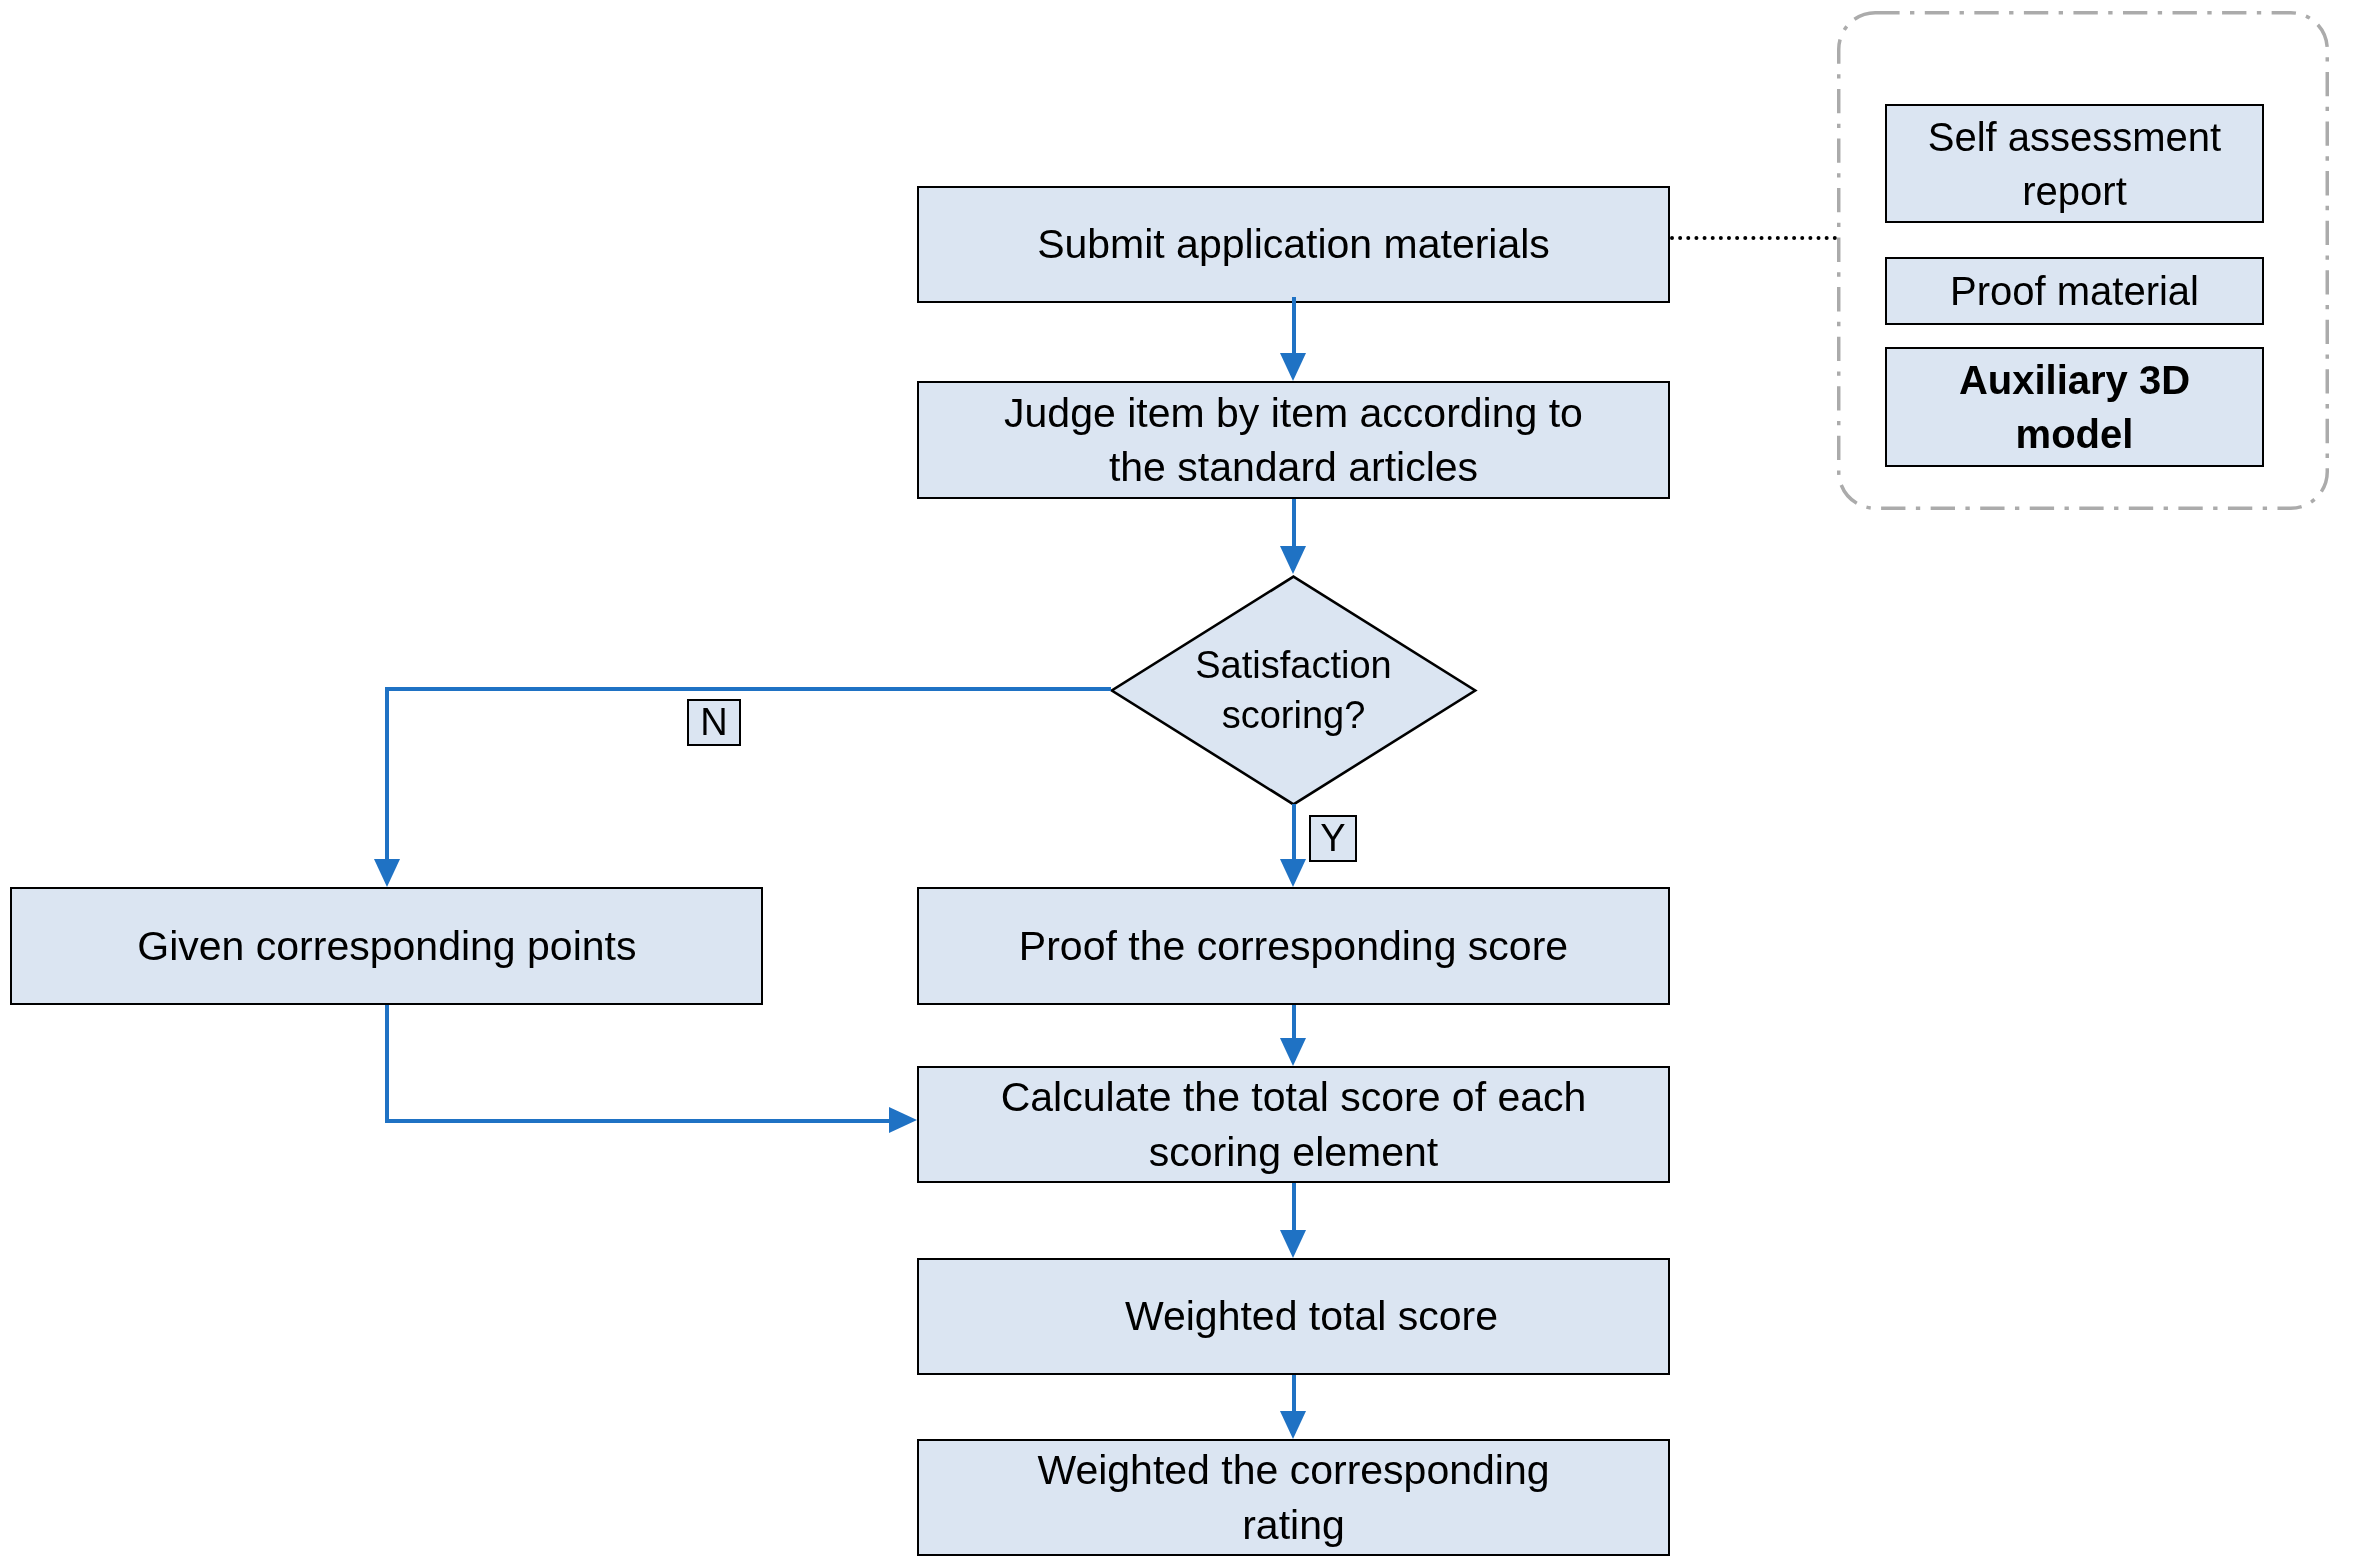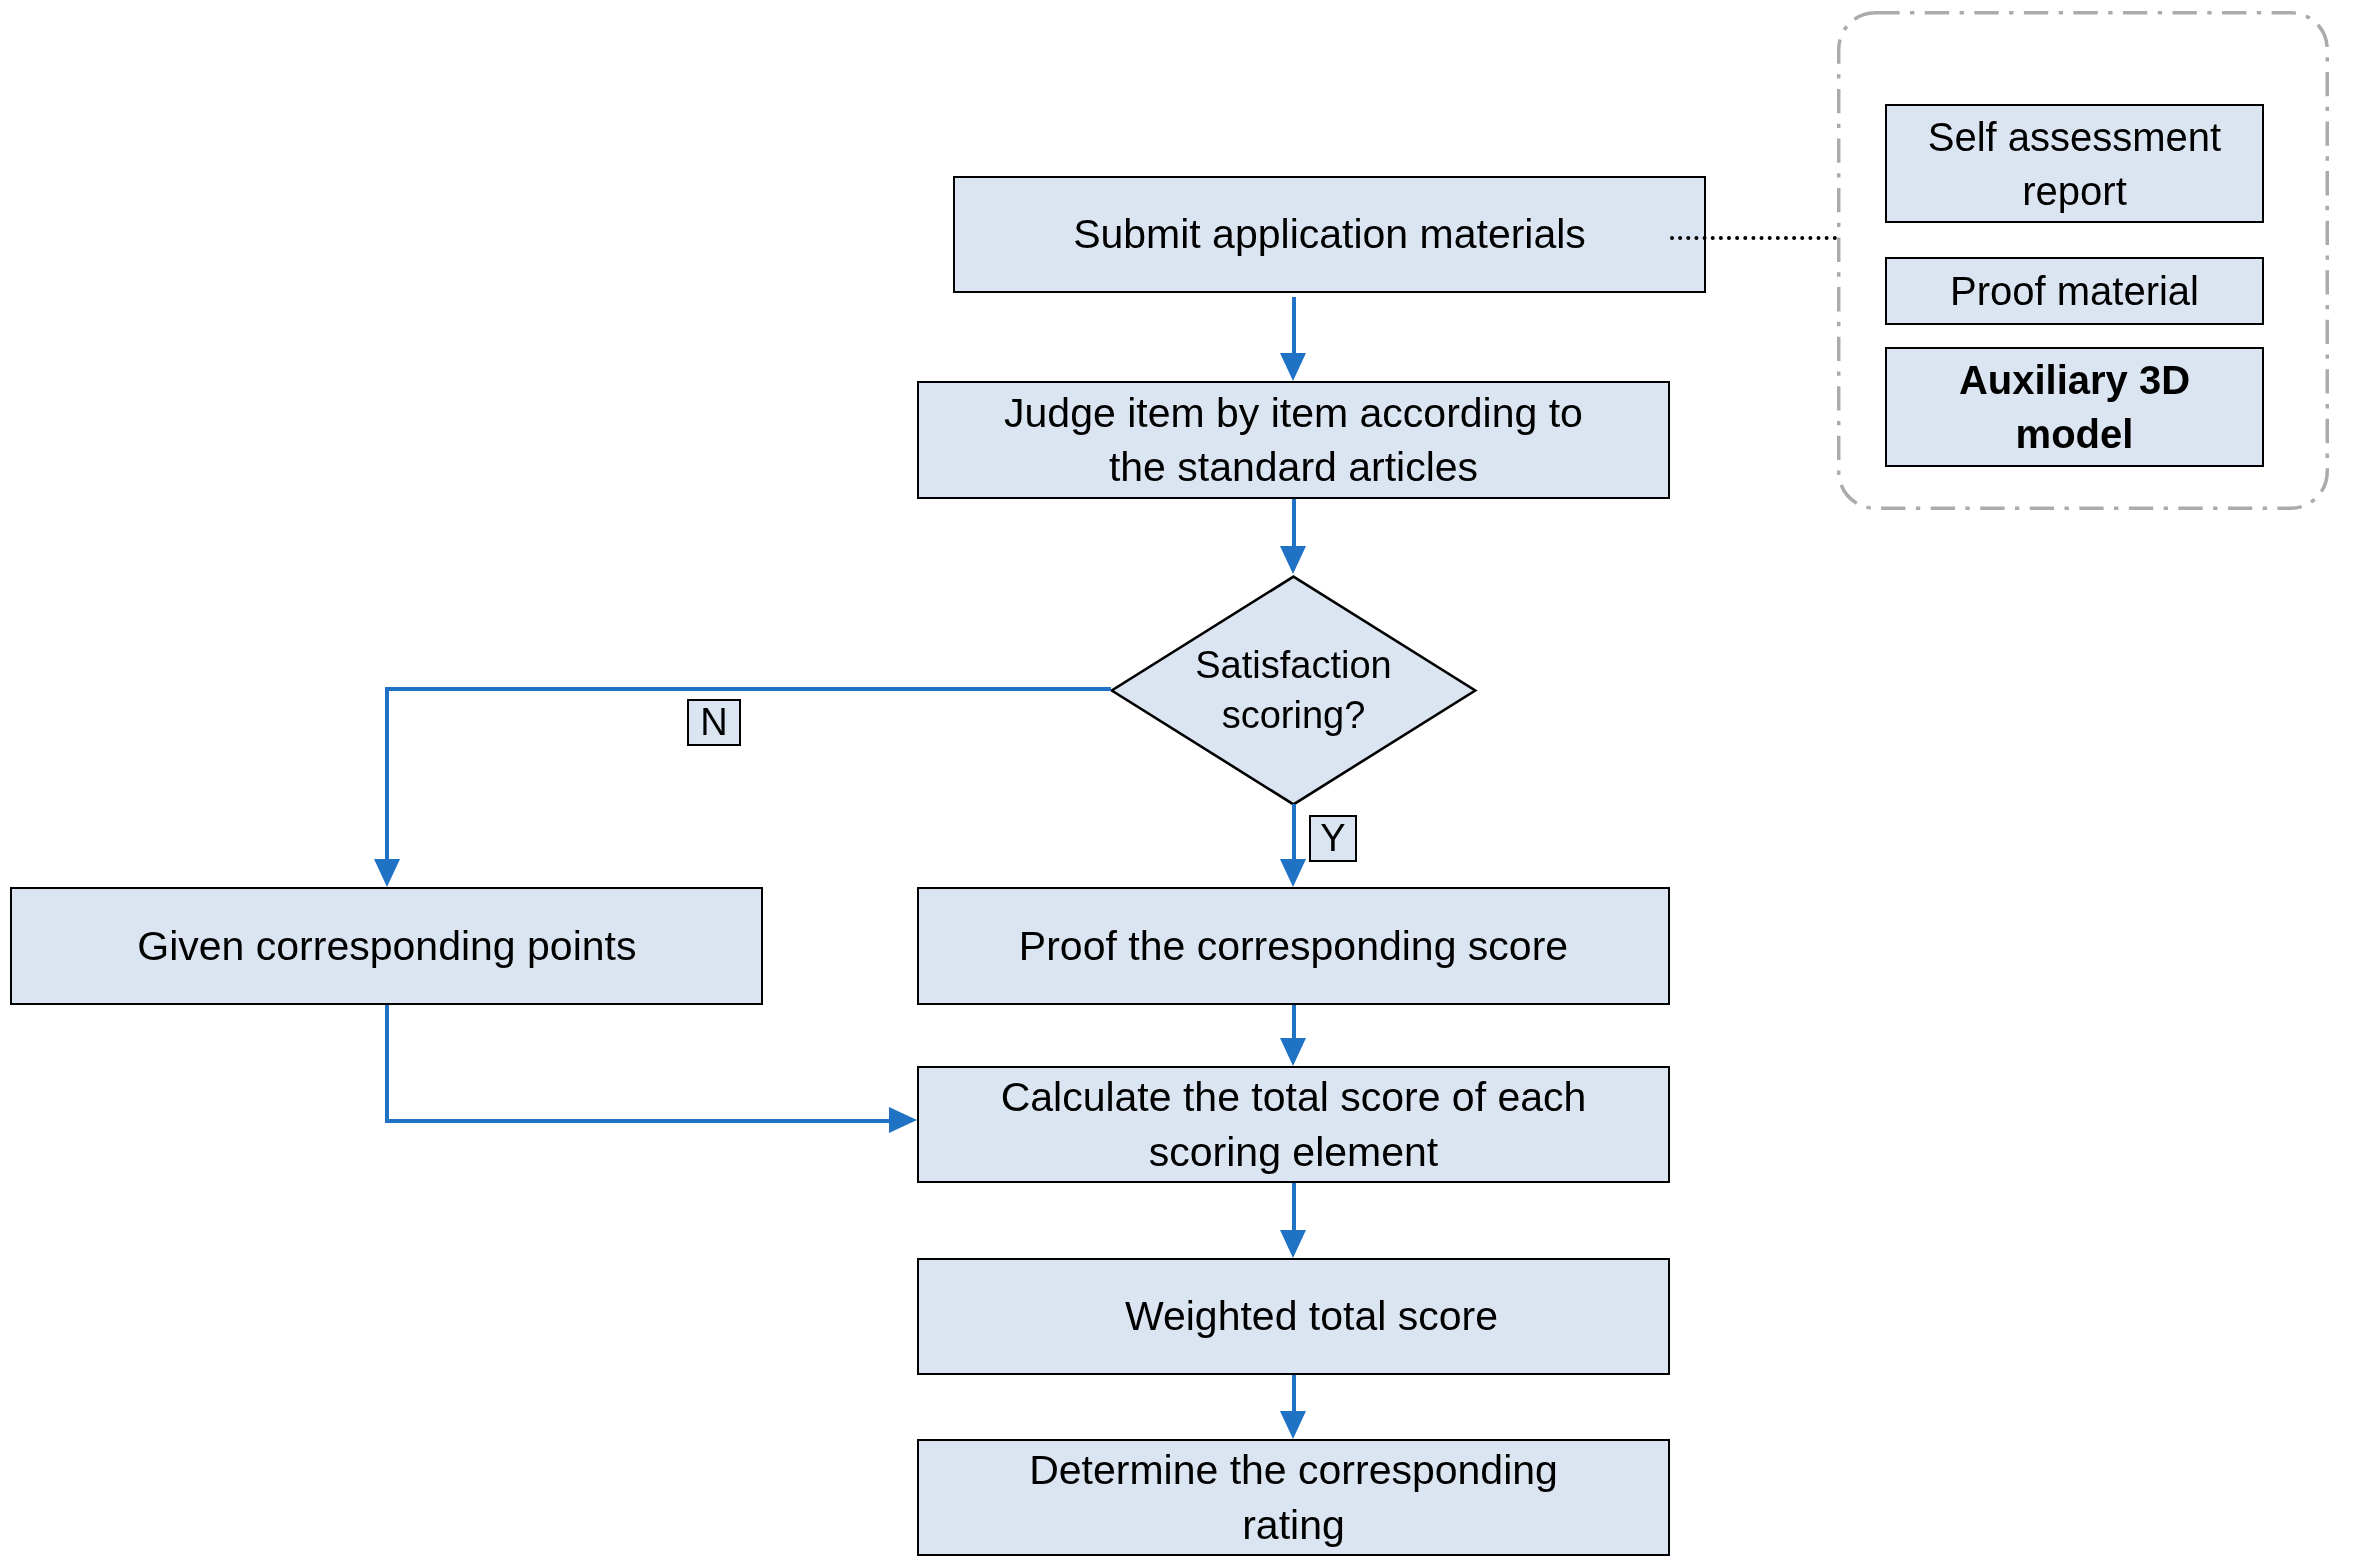--- a/index.html
+++ b/index.html
@@ -23,21 +23,21 @@
   .node{
     position:absolute;
     background:var(--node-fill);
     border:2.6px solid var(--node-border);
     display:flex;align-items:center;justify-content:center;
     text-align:center;
     font-size:41px;line-height:1.32;
     white-space:pre-line;
   }
   .main-col{left:917px;width:753px;}
-  .node-submit   {top:176px;height:117px;margin-left:36px;}
+  .node-submit   {top:186px;height:117px;}
   .node-judge    {top:381px;height:118px;}
   .node-given    {top:887px;height:118px;}
   .node-deduct   {left:10.4px;width:753px;top:887px;height:118px;}
   .node-calc     {top:1066px;height:117px;}
   .node-weighted {top:1258px;height:117px;padding-left:36px;}
   .node-determine{top:1439px;height:117px;}
   
   .decision{position:absolute;left:1109px;top:574px;width:369px;height:233px;}
   .decision svg{position:absolute;left:0;top:0;display:block;}
   .decision .diamond-shape{fill:var(--node-fill);stroke:var(--node-border);stroke-width:3px;}
@@ -122,21 +122,21 @@
   <div class="node main-col node-calc">
     <span>Calculate the total score of each
 scoring element</span>
   </div>
 
   <div class="node main-col node-weighted">
     <span>Weighted total score</span>
   </div>
 
   <div class="node main-col node-determine">
-    <span>Determine the corresponding
+    <span>Weighted the corresponding
 rating</span>
   </div>
 
   <div>
     <div class="vline" style="left:1292px;top:297px;height:57px;"></div>
     <div class="arrowhead-down" style="left:1280px;top:353px;"></div>
   </div>
 
   <div>
     <div class="vline" style="left:1292px;top:499px;height:49px;"></div>

